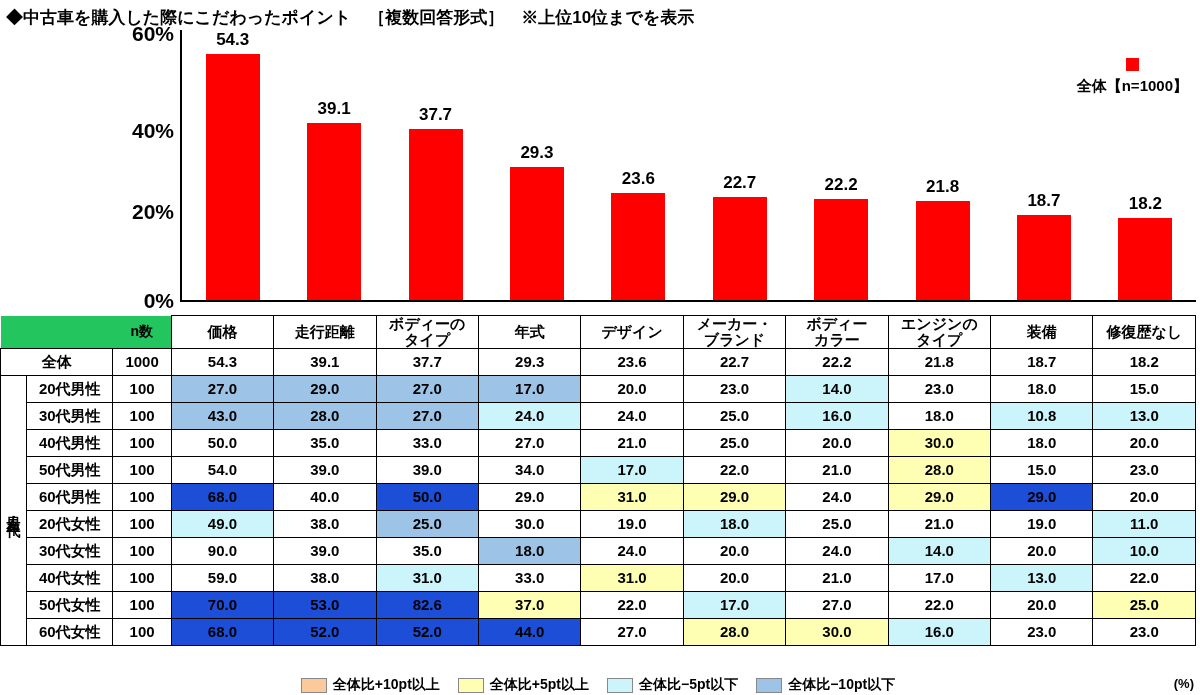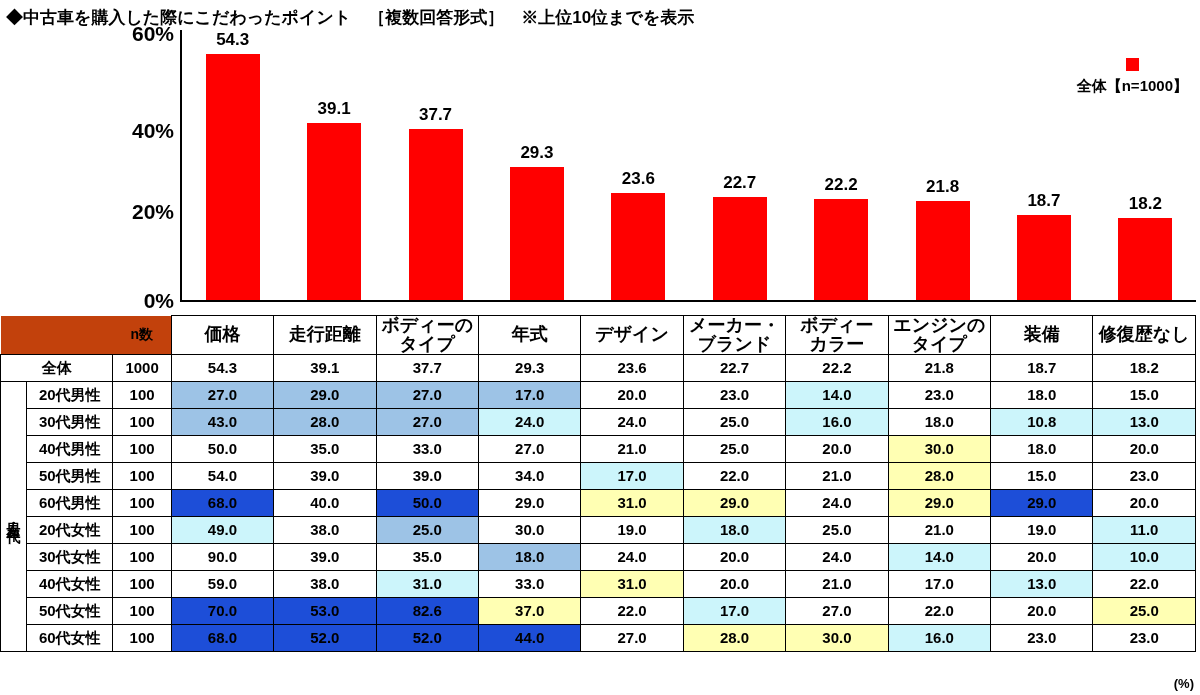--- a/index.html
+++ b/index.html
@@ -112,37 +112,37 @@
     line-height: 1.05;
     font-weight: bold;
   }
   .col-group { width: 26px; }
   .col-label { width: 86px; }
   .col-n     { width: 58px; }
   .col-d     { width: 102px; }
 
   th.hdr {
     height: 48px;
-    font-size: 18px;
+    font-size: 15px;
   }
   th.hdr-n {
     vertical-align: bottom;
     padding-bottom: 2px;
     font-size: 14px;
   }
   td.rowlab { font-size: 15px; }
   td.rowlab.indent { text-align: center; }
   td.grouplab {
     writing-mode: vertical-rl;
     text-orientation: upright;
     letter-spacing: 2px;
     font-size: 14px;
     white-space: nowrap;
   }
-  .nohdr { border: none !important; background: #c2410c; }
+  .nohdr { border: none !important; background: #22c55e; }
 
   
   .hl-orange { background: #1d4ed8; }
   .hl-yellow { background: #ffffb3; }
   .hl-cyan   { background: #ccf5fb; }
   .hl-blue   { background: #9dc3e6; }
 
   
   .foot {
     position: absolute;
@@ -416,15 +416,33 @@
             <td class="hl-yellow">28.0</td>
             <td class="hl-yellow">30.0</td>
             <td class="hl-cyan">16.0</td>
             <td>23.0</td>
             <td>23.0</td>
           </tr>
         </tbody>
     </table>
   </div>
 
+  <div class="foot" id="foot-legend">
+      <div class="foot-item">
+        <span class="foot-sw" style="background: rgb(251, 201, 154);"></span>
+        <span>全体比+10pt以上</span>
+      </div>
+      <div class="foot-item">
+        <span class="foot-sw" style="background: rgb(255, 255, 179);"></span>
+        <span>全体比+5pt以上</span>
+      </div>
+      <div class="foot-item">
+        <span class="foot-sw" style="background: rgb(204, 245, 251);"></span>
+        <span>全体比−5pt以下</span>
+      </div>
+      <div class="foot-item">
+        <span class="foot-sw" style="background: rgb(157, 195, 230);"></span>
+        <span>全体比−10pt以下</span>
+      </div>
+    </div>
   <div class="pct-note">(%)</div>
 
 </div>
 
 </body></html>

